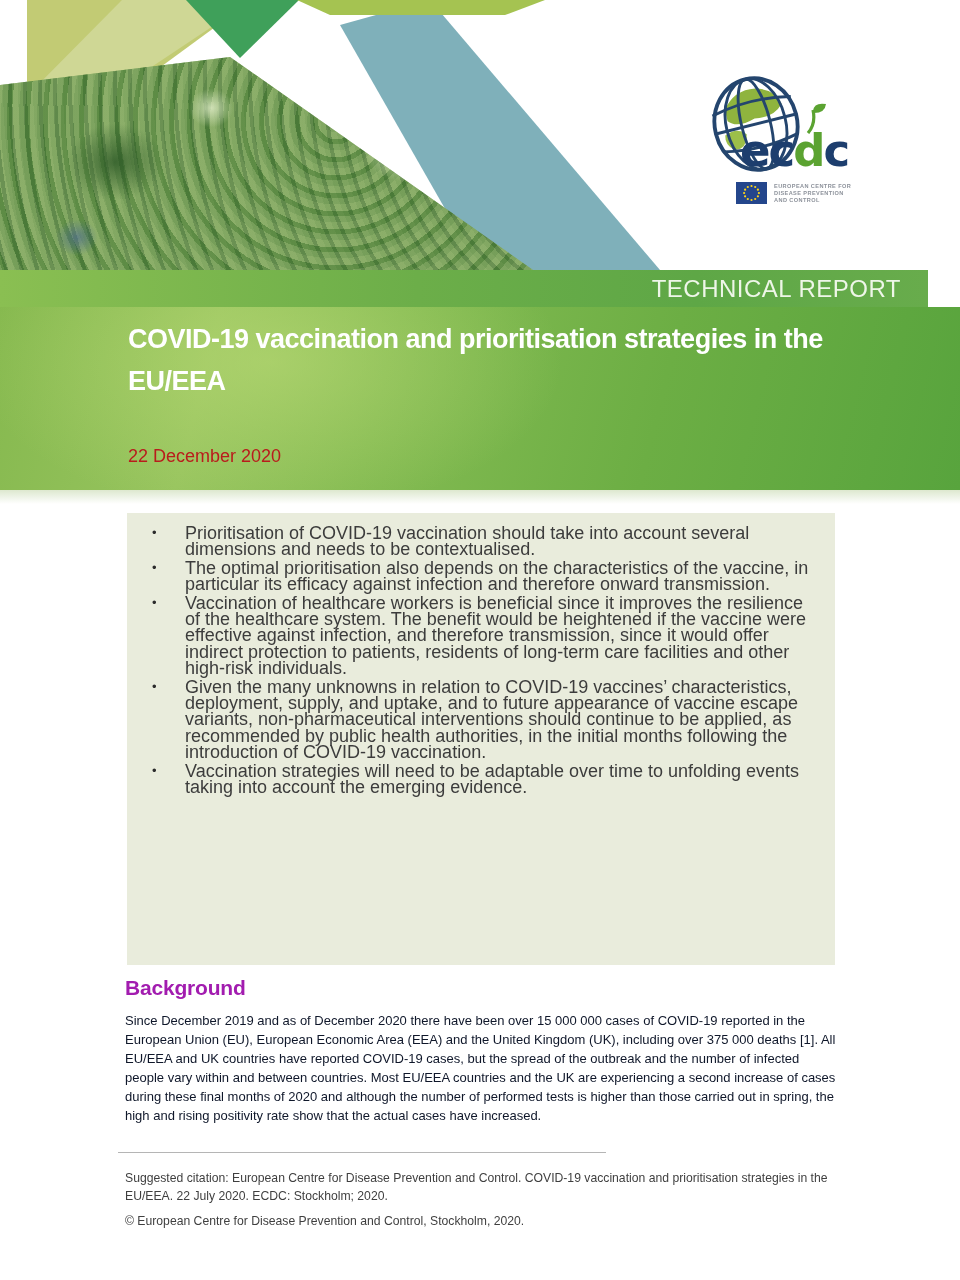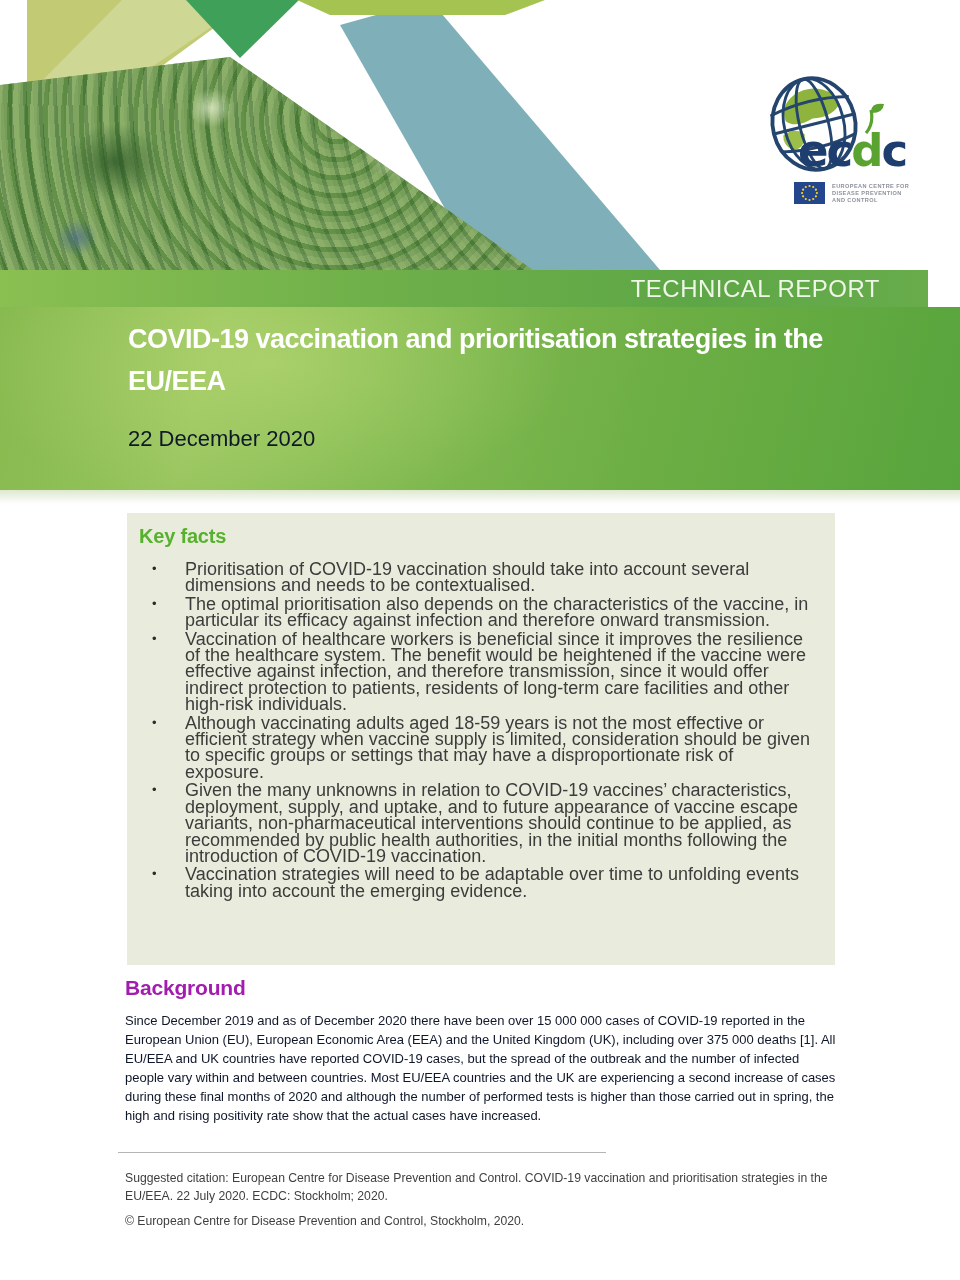--- a/index.html
+++ b/index.html
@@ -25,40 +25,40 @@
       radial-gradient(26px 22px at 52% 78%, rgba(70,100,160,.45), rgba(70,100,160,0) 70%),
       radial-gradient(60px 48px at 42% 55%, rgba(228,238,203,.85), rgba(228,238,203,0) 68%),
       radial-gradient(80px 62px at 78% 80%, rgba(43,92,38,.8), rgba(43,92,38,0) 70%),
       radial-gradient(46px 40px at 88% 55%, rgba(56,110,60,.75), rgba(56,110,60,0) 70%),
       radial-gradient(34px 30px at 22% 40%, rgba(224,236,200,.8), rgba(224,236,200,0) 65%),
       repeating-radial-gradient(circle at 35% 45%, rgba(58,112,44,.45) 0 5px, rgba(110,150,90,.35) 5px 11px, rgba(150,180,120,.3) 11px 18px),
       repeating-radial-gradient(circle at 70% 30%, rgba(36,80,40,.4) 0 4px, rgba(120,160,100,.3) 4px 9px, rgba(170,195,140,.25) 9px 15px);
   }
 
   
-  .logo { position:absolute; left:760px; top:72px; width:180px; height:142px; }
+  .logo { position:absolute; left:702px; top:72px; width:180px; height:142px; }
   .logo svg.globe { position:absolute; left:6px; top:0; }
   .wordmark { position:absolute; left:38px; top:56px; font-family:"DejaVu Sans",sans-serif; font-weight:bold; font-size:45px; letter-spacing:-2px; line-height:1; }
   .wm-blue { color:#1d3e6e; } .wm-green { color:#5ba331; }
   .leaf { position:absolute; left:100px; top:30px; }
   .euflag { position:absolute; left:34px; top:110px; }
   .orgname { position:absolute; left:72px; top:111px; font-size:5.6px; line-height:7px; letter-spacing:.4px; color:#8d929b; font-weight:bold; }
 
   
   .strip { position:absolute; left:0; top:270px; width:928px; height:37px;
     background:linear-gradient(90deg,#8abf52,#6cae49 45%,#5ea746 75%,#68ac4c);
-    color:#eef6e8; font-size:24px; line-height:37px; text-align:right; padding-right:48px; letter-spacing:.5px; }
+    color:#eef6e8; font-size:24px; line-height:37px; text-align:right; padding-right:27px; letter-spacing:.5px; }
 
   
   .band { position:absolute; left:0; top:307px; width:960px; height:183px;
     background:radial-gradient(420px 220px at 28% 30%, rgba(190,220,120,.55), rgba(190,220,120,0) 70%),
                linear-gradient(104deg,#86b94f 0%, #97c45e 22%, #84bb52 40%, #6cae44 68%, #58a43d 100%); }
   .band-fade { position:absolute; left:0; top:490px; width:960px; height:14px; background:linear-gradient(#dde8cf,#ffffff); }
   .page-title { position:absolute; left:128px; top:318px; width:740px; color:#ffffff; font-weight:bold; font-size:27px; line-height:42px; letter-spacing:-.5px; }
-  .report-date { position:absolute; left:128px; top:426px; color:#0f172a; font-size:22px; }
+  .report-date { position:absolute; left:128px; top:446px; color:#b91c1c; font-size:18px; }
 
   
   .keyfacts { position:absolute; left:127px; top:513px; width:708px; height:452px; background:#e9ecdc; padding:12px 18px 10px 12px; overflow:hidden; }
   .kf-heading { color:#56b22e; font-weight:bold; font-size:20px; letter-spacing:-.2px; margin-bottom:13px; }
   .kf-list { list-style:none; }
   .kf-list li { position:relative; padding-left:46px; font-size:18px; line-height:16.4px; color:#3c3c3c; margin-bottom:2px; }
   .kf-list li::before { content:"•"; position:absolute; left:13px; top:0; font-size:13px; color:#2b2b2b; }
 
   
   .bg-section { position:absolute; left:125px; top:976px; width:712px; }
@@ -127,33 +127,31 @@
 <div class="strip">
   <span>TECHNICAL REPORT</span>
 </div>
 
 <div class="band"></div>
 <div class="band-fade"></div>
 <div class="page-title">COVID-19 vaccination and prioritisation strategies in the EU/EEA</div>
 <div class="report-date">22 December 2020</div>
 
 <div class="keyfacts">
-  <div class="kf-heading">Key facts</div>
   <ul class="kf-list">
 
       <li>Prioritisation of COVID-19 vaccination should take into account several dimensions and needs to be contextualised.</li>
 
 
       <li>The optimal prioritisation also depends on the characteristics of the vaccine, in particular its efficacy against infection and therefore onward transmission.</li>
 
 
 
       <li>Vaccination of healthcare workers is beneficial since it improves the resilience of the healthcare system. The benefit would be heightened if the vaccine were effective against infection, and therefore transmission, since it would offer indirect protection to patients, residents of long-term care facilities and other high-risk individuals.</li>
 
-      <li>Although vaccinating adults aged 18-59 years is not the most effective or efficient strategy when vaccine supply is limited, consideration should be given to specific groups or settings that may have a disproportionate risk of exposure.</li>
 
       <li>Given the many unknowns in relation to COVID-19 vaccines’ characteristics, deployment, supply, and uptake, and to future appearance of vaccine escape variants, non-pharmaceutical interventions should continue to be applied, as recommended by public health authorities, in the initial months following the introduction of COVID-19 vaccination.</li>
 
       <li>Vaccination strategies will need to be adaptable over time to unfolding events taking into account the emerging evidence.</li>
     </ul>
 </div>
 
 <div class="bg-section">
   <div class="bg-heading">Background</div>
   <div class="bg-paragraph">Since December 2019 and as of December 2020 there have been over 15 000 000 cases of COVID-19 reported in the European Union (EU), European Economic Area (EEA) and the United Kingdom (UK), including over 375 000 deaths [1]. All EU/EEA and UK countries have reported COVID-19 cases, but the spread of the outbreak and the number of infected people vary within and between countries. Most EU/EEA countries and the UK are experiencing a second increase of cases during these final months of 2020 and although the number of performed tests is higher than those carried out in spring, the high and rising positivity rate show that the actual cases have increased.</div>

